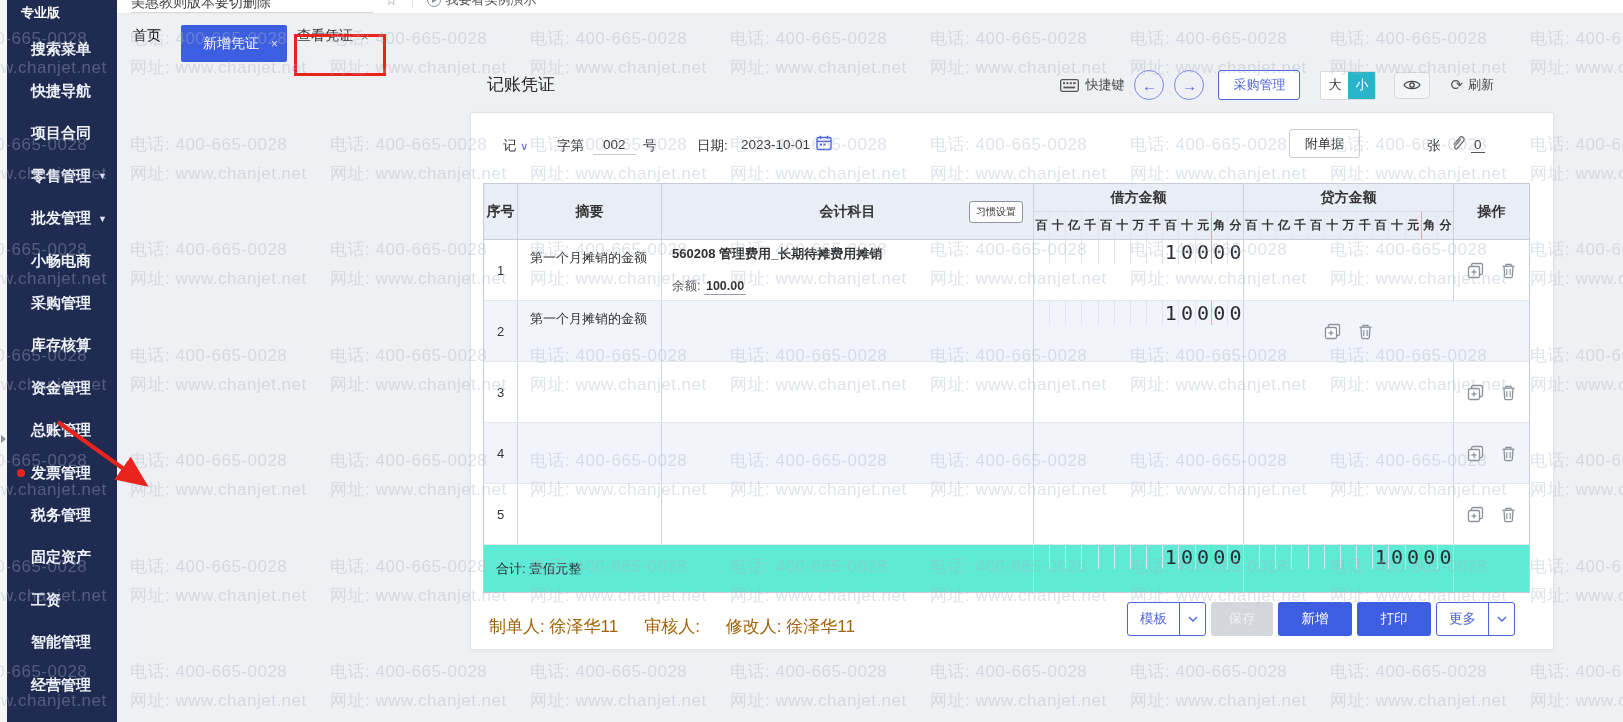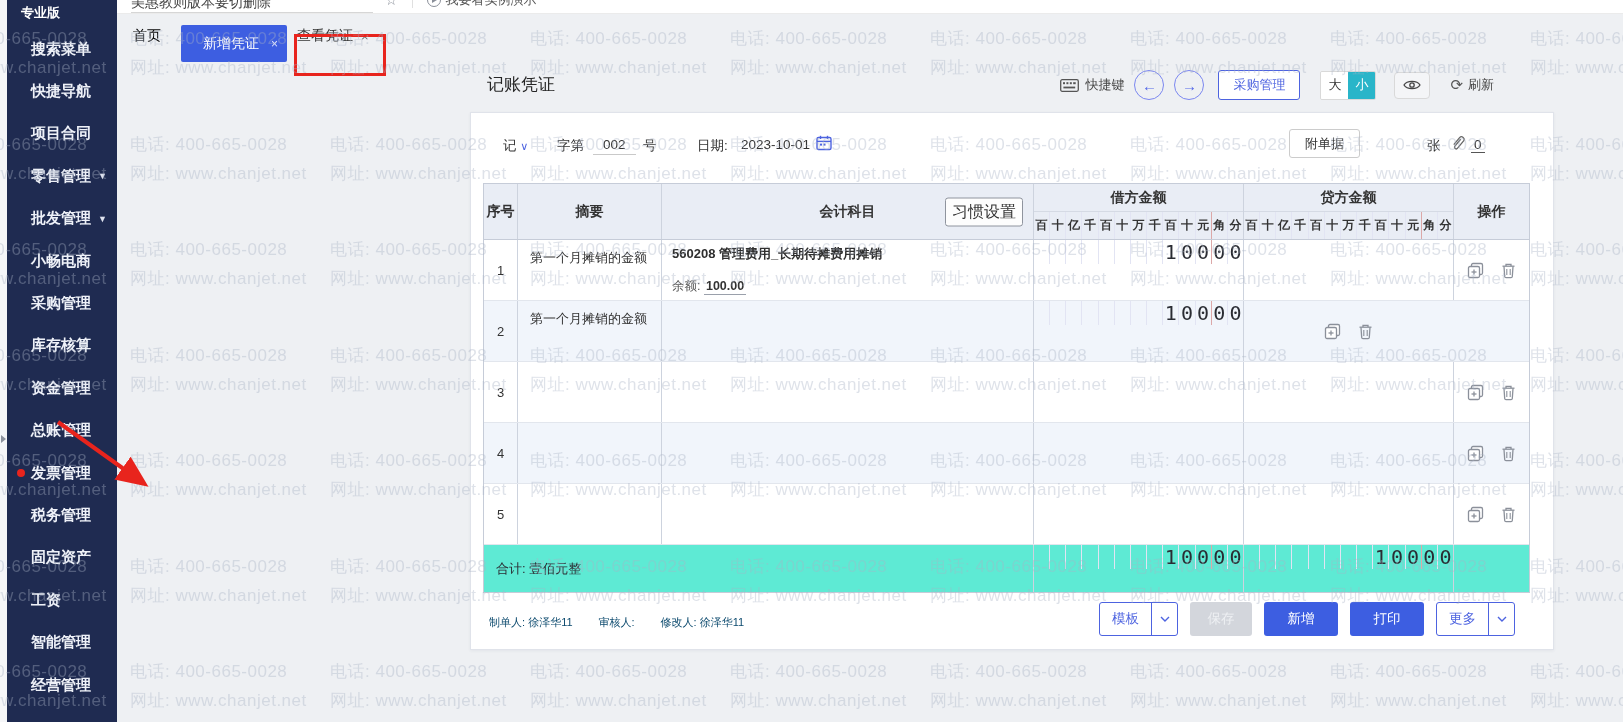--- a/index.html
+++ b/index.html
@@ -68,43 +68,43 @@
   .cell:last-child { border-right:none; }
   .thead { background:#e9edf5; height:56px; font-weight:bold; font-size:14px; color:#333; border-bottom:1px solid #c6ccd8; }
   .th-center { display:flex; align-items:center; justify-content:center; }
   .amt-head { display:flex; flex-direction:column; }
   .amt-head .lbl { height:28px; display:flex; align-items:center; justify-content:center; border-bottom:1px solid #d5dae4; }
   .digits { display:flex; flex:1; }
   .dg { flex:1; border-right:1px solid #e2e4f3; display:flex; align-items:center; justify-content:center; }
   .dg:nth-child(11) { border-right:1px solid #dca8a8; }
   .dg:last-child { border-right:none; }
   .dg-lbl { font-size:12px; font-weight:bold; color:#333; }
-  .habit-btn { position:absolute; right:10px; top:50%; transform:translateY(-50%); border:1px solid #8f949e; border-radius:3px; background:#fdfdfd; font-size:16px; color:#333; padding:3px 6px; font-weight:normal; cursor:pointer; }
+  .habit-btn { position:absolute; right:10px; top:50%; transform:translateY(-50%); border:1px solid #8f949e; border-radius:3px; background:#fdfdfd; font-size:10px; color:#333; padding:3px 6px; font-weight:normal; cursor:pointer; }
   .vrow { height:61px; border-bottom:1px solid #e2e6ed; font-size:13px; }
   .vrow.alt { background:#f1f5fb; }
   .vrow:last-of-type { border-bottom:1px solid #c6ccd8; }
   .rc-no { display:flex; align-items:center; justify-content:center; color:#333; font-size:13px; }
   .rc-sum { padding:9px 4px 0 12px; color:#333; }
   .rc-acct { padding:5px 8px 0 10px; }
   .acct-line { font-weight:bold; color:#2e2e2e; font-size:13px; }
   .bal-line { margin-top:15px; font-size:12.5px; color:#555; }
   .bal-val { font-weight:bold; color:#333; border-bottom:1px solid #9aa0ab; padding:0 2px 1px; }
   .dg-digit { font-family:"DejaVu Sans Mono","Liberation Mono",monospace; font-size:20px; color:#2a2c33; }
   .rc-ops { display:flex; align-items:center; justify-content:center; gap:16px; }
   .op-ico { width:17px; height:17px; color:#8b909a; cursor:pointer; display:flex; }
   .op-ico svg { width:100%; height:100%; }
 
   .total-row { display:grid; grid-template-columns:550px 210px 210px 75px; height:47px; background:#5eead4; font-size:13px; }
   .total-label { display:flex; align-items:center; padding-left:12px; color:#2b2d33; border-right:1px solid #cdd3de; }
   .total-ops { border-left:none; }
 
   
   .card-foot { position:absolute; left:0; bottom:0; width:100%; height:60px; }
-  .foot-text { position:absolute; left:18px; top:26px; font-size:11px; color:#0c4a6e; display:flex; gap:26px; white-space:nowrap; }
-  .foot-btns { position:absolute; right:38px; top:13px; display:flex; align-items:center; gap:12px; }
+  .foot-text { position:absolute; left:18px; top:26px; font-size:17px; color:#a16207; display:flex; gap:26px; white-space:nowrap; }
+  .foot-btns { position:absolute; right:38px; top:13px; display:flex; align-items:center; gap:5px; }
   .fbtn { height:34px; border-radius:3px; font-size:13.5px; display:flex; align-items:center; justify-content:center; cursor:pointer; }
   .fbtn.split { border:1px solid #4d63e0; color:#4d63e0; background:#fff; padding:0; }
   .fbtn.split .main { padding:0 12px; }
   .fbtn.split .arrow { width:26px; height:100%; border-left:1px solid #4d63e0; display:flex; align-items:center; justify-content:center; font-size:10px; }
   .fbtn.disabled { width:62px; background:#d3d6dc; color:#eef0f3; cursor:default; }
   .fbtn.primary { width:74px; background:#3d5ee1; color:#fff; }
 
   
   .wm-layer { position:absolute; inset:0; z-index:40; pointer-events:none; overflow:hidden; }
   .wm-tile { position:absolute; font-size:17px; line-height:29px; color:rgba(168,178,196,0.38); white-space:nowrap; letter-spacing:0.5px; }

